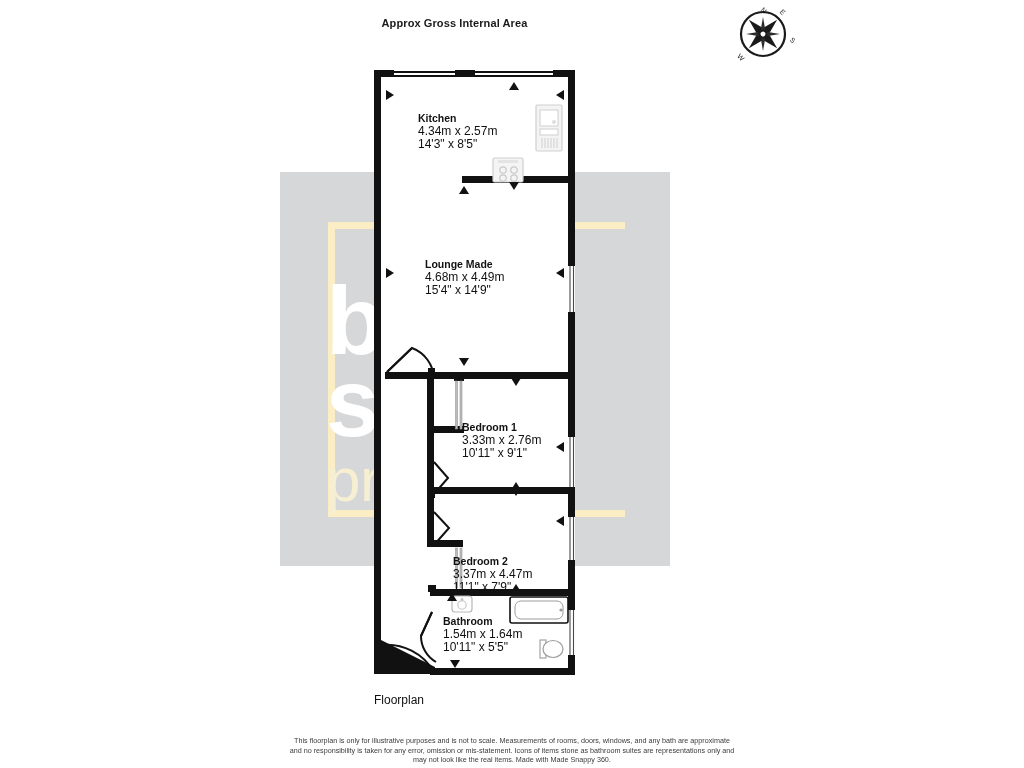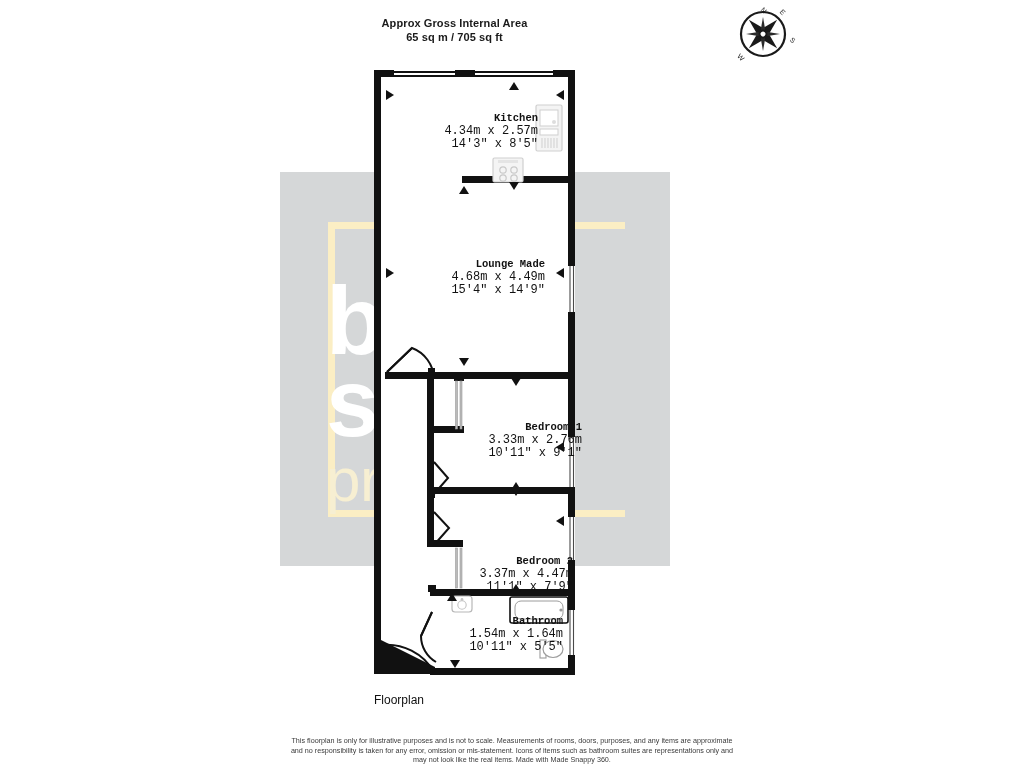--- a/index.html
+++ b/index.html
@@ -97,24 +97,23 @@
   .plan {
     position: absolute;
     left: 0; top: 0;
     width: 1024px;
     height: 768px;
   }
 
   
   .room-label {
     position: absolute;
-    text-align: right;
+    text-align: left;
     pointer-events: none;
     white-space: nowrap;
-    font-family: Liberation Mono, monospace;
   }
   .room-label .rname {
     font-size: 10.5px;
     font-weight: bold;
     line-height: 13px;
     color: #111;
   }
   .room-label .rdim {
     font-size: 12px;
     font-weight: normal;
@@ -143,21 +142,20 @@
     color: #3a3a3a;
   }
 </style>
 </head>
 <body>
 
 <div id="stage">
 
   <div class="header">
     <div class="line">Approx Gross Internal Area</div>
-    <div class="line">65 sq m / 705 sq ft</div>
   </div>
 
   <div class="compass">
     <svg width="72" height="64" viewBox="0 0 72 64">
       <g transform="translate(36,32) rotate(45)">
         <circle cx="0" cy="0" r="22" fill="none" stroke="#1a1a1a" stroke-width="2.2"></circle>
 
         <polygon points="0,-20 4.2,-4.2 0,0 -4.2,-4.2" fill="#1a1a1a"></polygon>
         <polygon points="0,20 4.2,4.2 0,0 -4.2,4.2" fill="#1a1a1a"></polygon>
         <polygon points="-20,0 -4.2,4.2 0,0 -4.2,-4.2" fill="#1a1a1a"></polygon>
@@ -374,18 +372,18 @@
 
   <div class="room-label" style="left:443px; top:615px; width:120px;">
     <div class="rname">Bathroom</div>
     <div class="rdim">1.54m x 1.64m</div>
     <div class="rdim">10'11" x 5'5"</div>
   </div>
 
   <div class="caption">Floorplan</div>
 
   <div class="disclaimer">
-    <div>This floorplan is only for illustrative purposes and is not to scale. Measurements of rooms, doors, purposes, and any items are approximate</div>
-    <div>and no responsibility is taken for any error, omission or mis-statement. Icons of items such as bathroom suites are representations only and</div>
+    <div>This floorplan is only for illustrative purposes and is not to scale. Measurements of rooms, doors, windows, and any bath are approximate</div>
+    <div>and no responsibility is taken for any error, omission or mis-statement. Icons of items stone as bathroom suites are representations only and</div>
     <div>may not look like the real items. Made with Made Snappy 360.</div>
   </div>
 
 </div>
 
 </body></html>

